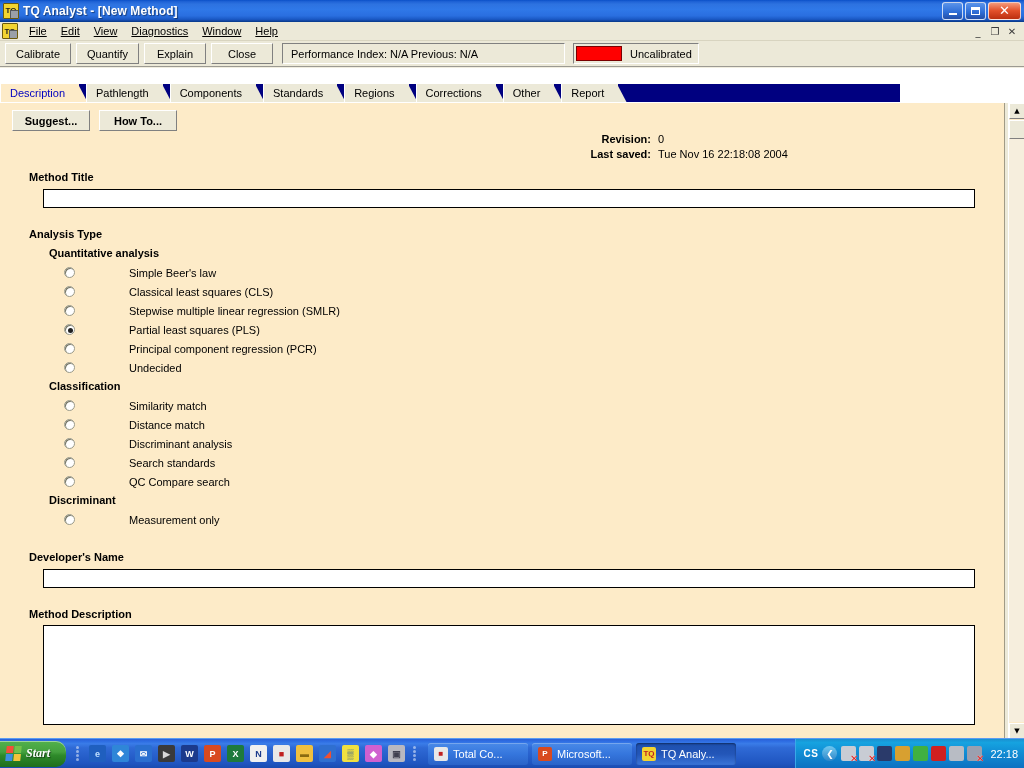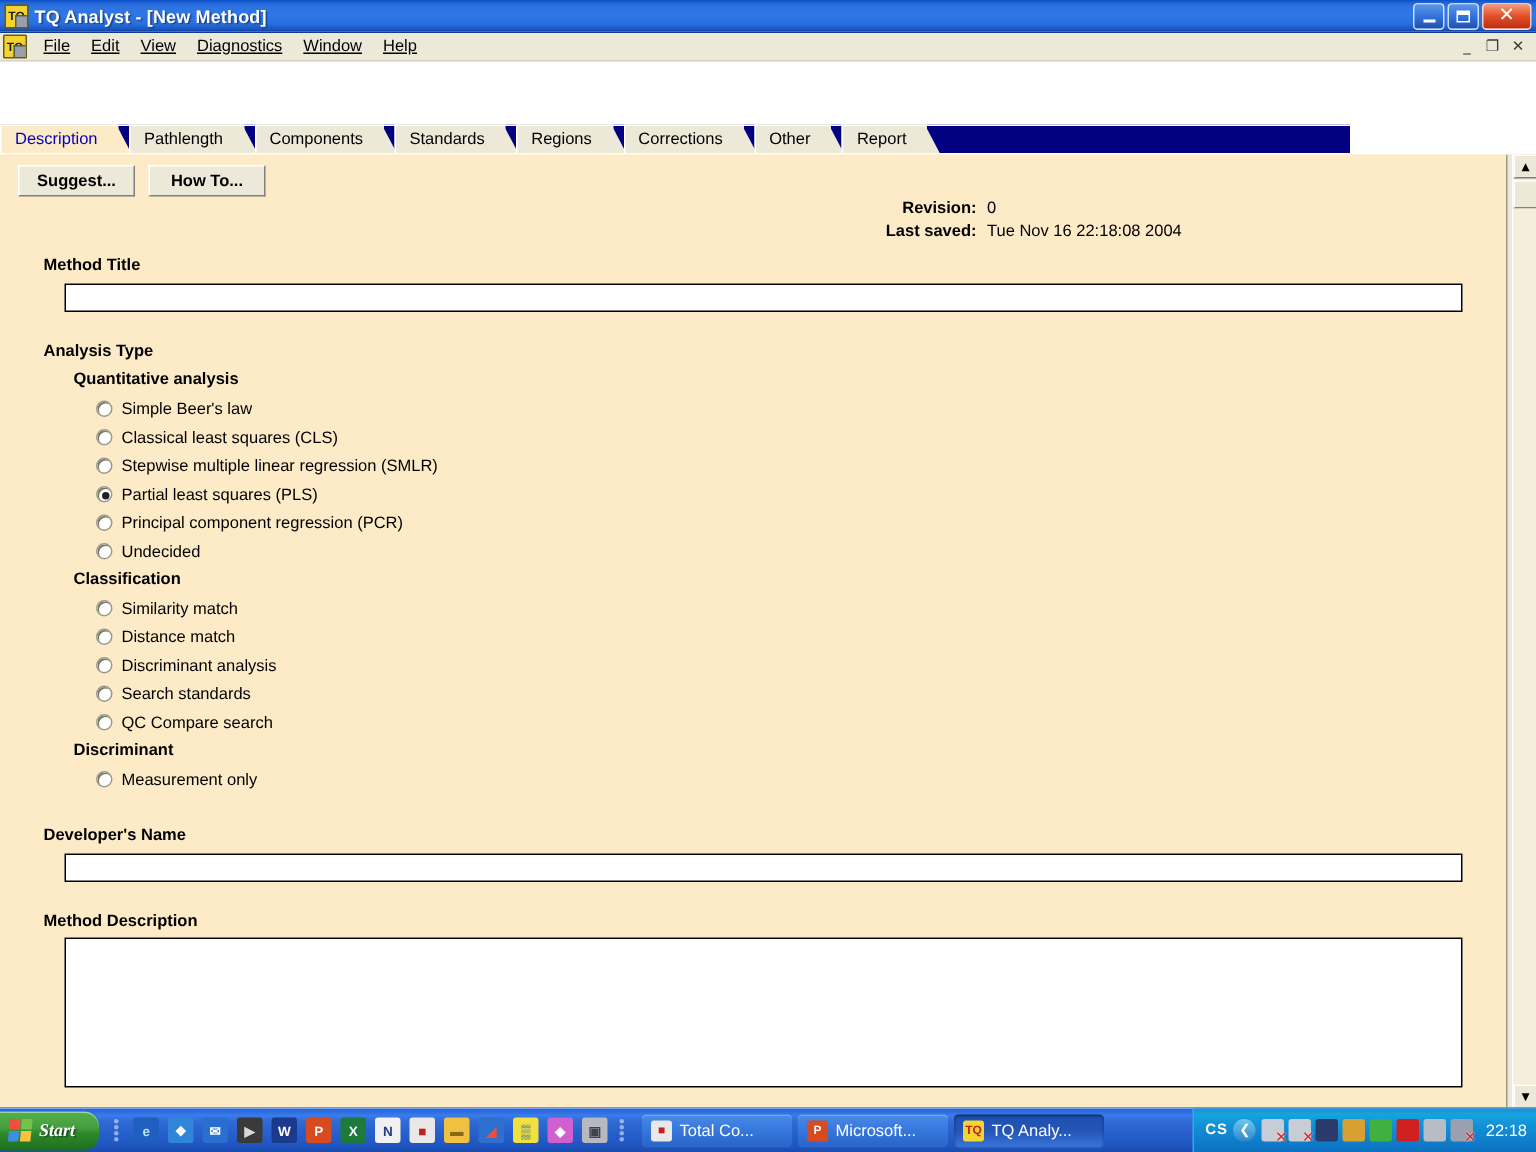--- a/index.html
+++ b/index.html
@@ -156,21 +156,21 @@
 
   .section-label { font-size: 11px; font-weight: bold; color: #000; }
   .field-box {
     background: #ffffff; border: 1px solid #000000; height: 19px;
   }
   .textarea-box {
     background: #ffffff; border: 1px solid #000000;
   }
 
   .group-head { font-size: 11px; font-weight: bold; color: #000; margin-bottom: 4px; }
-  .radio-row { display: flex; align-items: center; height: 19px; }
+  .radio-row { display: flex; align-items: center; height: 19px; gap: 48px; }
   .radio {
     width: 11px; height: 11px; border-radius: 50%;
     background: #ffffff; flex: none; margin-right: 6px;
     border: 1px solid #9a9a8a;
     box-shadow: inset 1px 1px 0 #777766, inset -1px -1px 0 #ffffff;
     position: relative;
   }
   .radio.checked::after {
     content: ""; position: absolute; left: 3px; top: 3px;
     width: 5px; height: 5px; border-radius: 50%; background: #202020;
@@ -306,20 +306,31 @@
     <div class="menu-item">Diagnostics</div>
     <div class="menu-item">Window</div>
     <div class="menu-item">Help</div>
     <div class="mdi-buttons">
       <div class="mdi-btn">_</div>
       <div class="mdi-btn">❐</div>
       <div class="mdi-btn">✕</div>
     </div>
   </div>
 
+  <div class="toolbar">
+    <div class="tbar-btn">Calibrate</div>
+    <div class="tbar-btn">Quantify</div>
+    <div class="tbar-btn">Explain</div>
+    <div class="tbar-btn">Close</div>
+    <div class="perf-panel">Performance Index:  N/A  Previous:  N/A</div>
+    <div class="cal-panel">
+      <div class="cal-swatch"></div>
+      <div class="cal-label">Uncalibrated</div>
+    </div>
+  </div>
 
   <div class="tabstrip">
     <div class="tab active">Description</div>
     <div class="tab">Pathlength</div>
     <div class="tab">Components</div>
     <div class="tab">Standards</div>
     <div class="tab">Regions</div>
     <div class="tab">Corrections</div>
     <div class="tab">Other</div>
     <div class="tab">Report</div>

